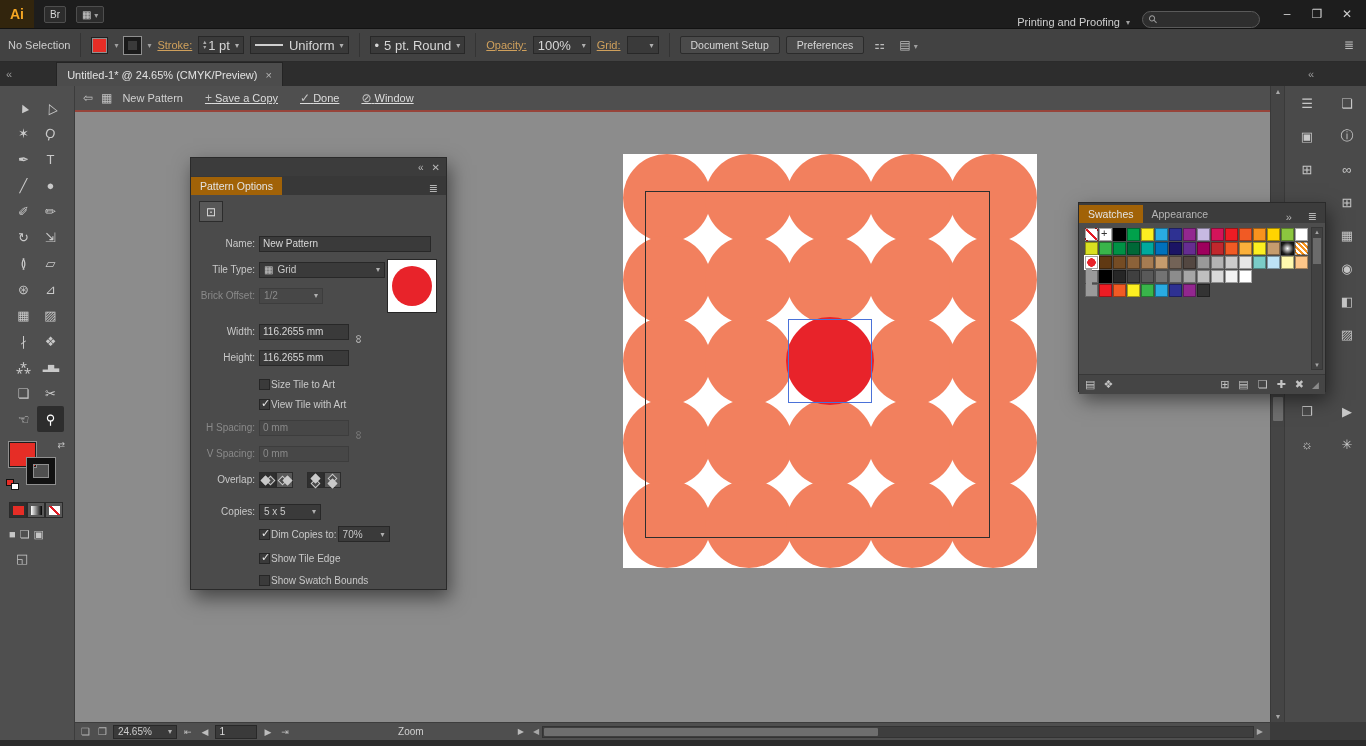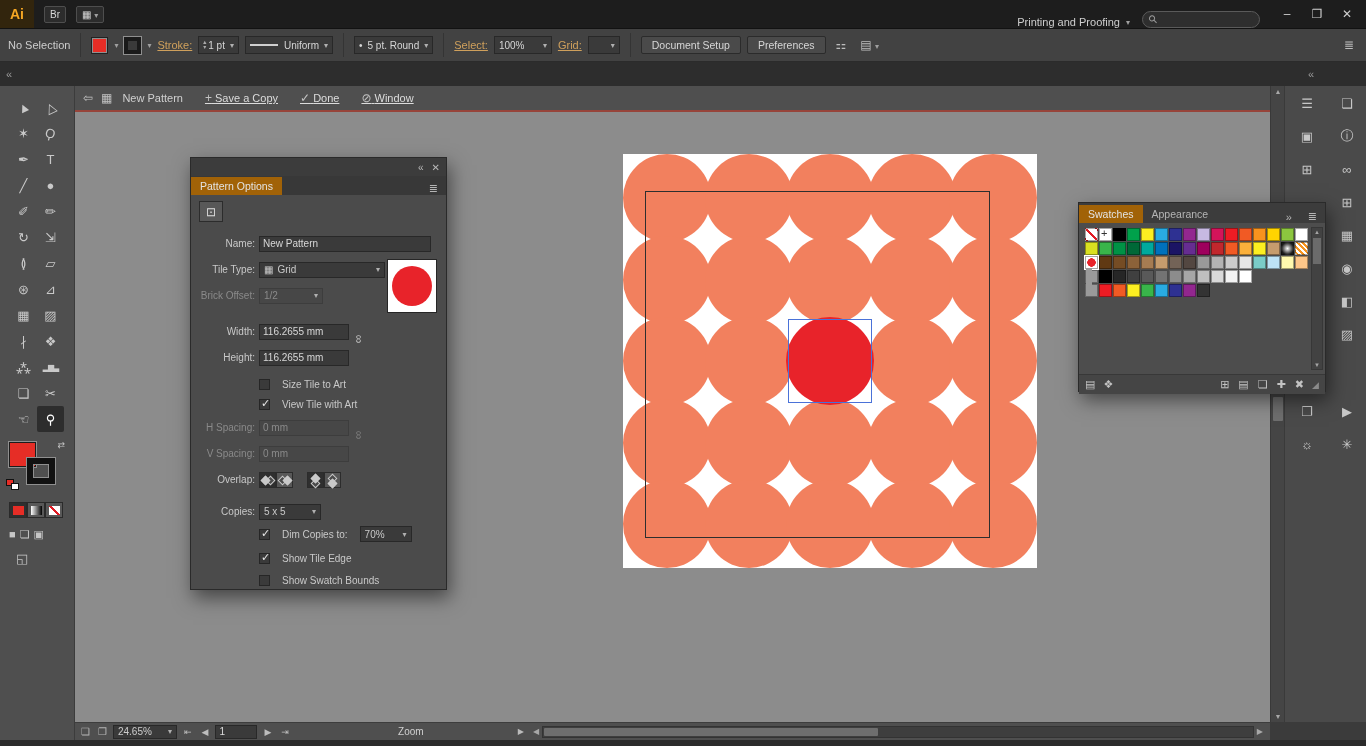--- a/index.html
+++ b/index.html
@@ -25,21 +25,21 @@
   #winctl{display:flex}
   #winctl span{width:30px;text-align:center;line-height:28px;font-size:12px;color:#cfcfcf}
 
   
   #controlbar{position:absolute;left:0;top:28px;width:1366px;height:34px;background:#424242;
               border-top:1px solid #121212;border-bottom:1px solid #2b2b2b;
               display:flex;align-items:center;padding:0 8px;gap:6px}
   .csep{width:1px;height:24px;background:#343434;margin:0 4px}
   .link{color:#cfa05c;text-decoration:underline;cursor:pointer}
   .field{background:#3a3a3a;border:1px solid #282828;color:#d6d6d6;display:inline-flex;align-items:center;
-         padding:0 4px;height:18px;font-size:10px;white-space:nowrap}
+         padding:0 4px;height:18px;font-size:13px;white-space:nowrap}
   .dd::after{content:"▾";font-size:8px;margin-left:auto;padding-left:5px;color:#b0b0b0}
   .spin{display:inline-flex;flex-direction:column;justify-content:center;margin-right:2px}
   .spin b::after{content:"▴";font-size:6px;color:#aaa;display:block;line-height:5px}
   .spin i::after{content:"▾";font-size:6px;color:#aaa;display:block;line-height:5px;font-style:normal}
   .swatchbox{width:17px;height:17px;border:1px solid #222;box-shadow:inset 0 0 0 1px #8f8f8f;display:inline-block}
   #cb-strokeswatch{background:#3a3a3a;border:4px solid #1a1a1a;box-shadow:0 0 0 1px #8f8f8f}
   .btn{background:#4a4a4a;border:1px solid #2b2b2b;border-radius:2px;padding:2px 10px;color:#d6d6d6;font-size:10.5px}
   .cicon{color:#bdbdbd;font-size:12px;padding:0 4px}
   .profile-line{display:inline-block;width:28px;height:2px;background:#cfcfcf;margin-right:6px}
 
@@ -136,21 +136,21 @@
   .psel{background:#3a3a3a;border:1px solid #282828;height:16px;display:flex;align-items:center;padding:0 4px;gap:4px}
   .psel.dis{background:#474747;border-color:#3d3d3d}
   #po-tiletool{position:absolute;left:8px;top:6px;width:24px;height:21px;background:#585858;border:1px solid #2c2c2c;
                display:flex;align-items:center;justify-content:center;color:#ddd;font-size:12px}
   #po-preview{position:absolute;right:9px;top:64px;width:50px;height:54px;background:#fff;border:1px solid #262626;
               display:flex;align-items:center;justify-content:center;z-index:2}
   #po-preview .dot{width:40px;height:40px;border-radius:50%}
   .linkic{position:absolute;left:164px;color:#c0c0c0;font-size:12px;transform:rotate(90deg)}
   .cb{width:11px;height:11px;background:#3a3a3a;border:1px solid #262626;position:relative;flex:0 0 auto}
   .cb.on::after{content:"✓";position:absolute;left:1px;top:-3px;color:#e8e8e8;font-size:11px}
-  .crow{position:absolute;left:68px;display:flex;align-items:center;gap:12px;height:14px}
+  .crow{position:absolute;left:68px;display:flex;align-items:center;gap:1px;height:14px}
   .ovl{width:17px;height:16px;background:#585858;border:1px solid #2c2c2c;position:relative}
   .ovl.on{background:#2f2f2f}
   .ovl i{position:absolute;width:7px;height:7px;transform:rotate(45deg);border:1px solid #c9c9c9;background:#4b4b4b}
   .ovl i.f{background:#c9c9c9;z-index:2}
   .ovl.h i.one{left:2px;top:4px}.ovl.h i.two{left:7px;top:4px}
   .ovl.v i.one{left:4px;top:2px}.ovl.v i.two{left:4px;top:7px}
   .gap16{width:14px}
 
   
   #swatches{left:1078px;top:202px;width:248px;height:190px}
@@ -219,36 +219,40 @@
     <span class="field dd">
       <span class="profile-line"></span>
       <span>Uniform</span>
     </span>
     <span class="csep"></span>
     <span class="field dd">
       <span style="margin-right:5px">•</span>
       <span>5 pt. Round</span>
     </span>
     <span class="csep"></span>
-    <span class="link">Select:</span>
+    <span class="link">Opacity:</span>
     <span class="field dd" style="width:58px">
       <span>100%</span>
     </span>
     <span class="link">Grid:</span>
     <span class="field dd" style="width:32px"></span>
     <span class="csep"></span>
     <span class="btn">Document Setup</span>
     <span class="btn">Preferences</span>
     <span class="cicon">⚏</span>
     <span class="cicon"><span>▤</span> <span class="dda">▾</span></span>
     <span style="margin-left:auto" class="cicon">≣</span>
   </div>
 
   <div id="tabbar">
     <span class="chev">«</span>
+    <div id="doctab">
+      <span>Untitled-1* @ 24.65% (CMYK/Preview)</span>
+      <span class="x">×</span>
+    </div>
     <span class="chev right">«</span>
   </div>
 
   <div id="toolbar">
     <div id="tools">
 
     <span class="tool rA">▲</span>
         <span class="tool rA">△</span>
         <span class="tool">✶</span>
         <span class="tool rB">Ϙ</span>

